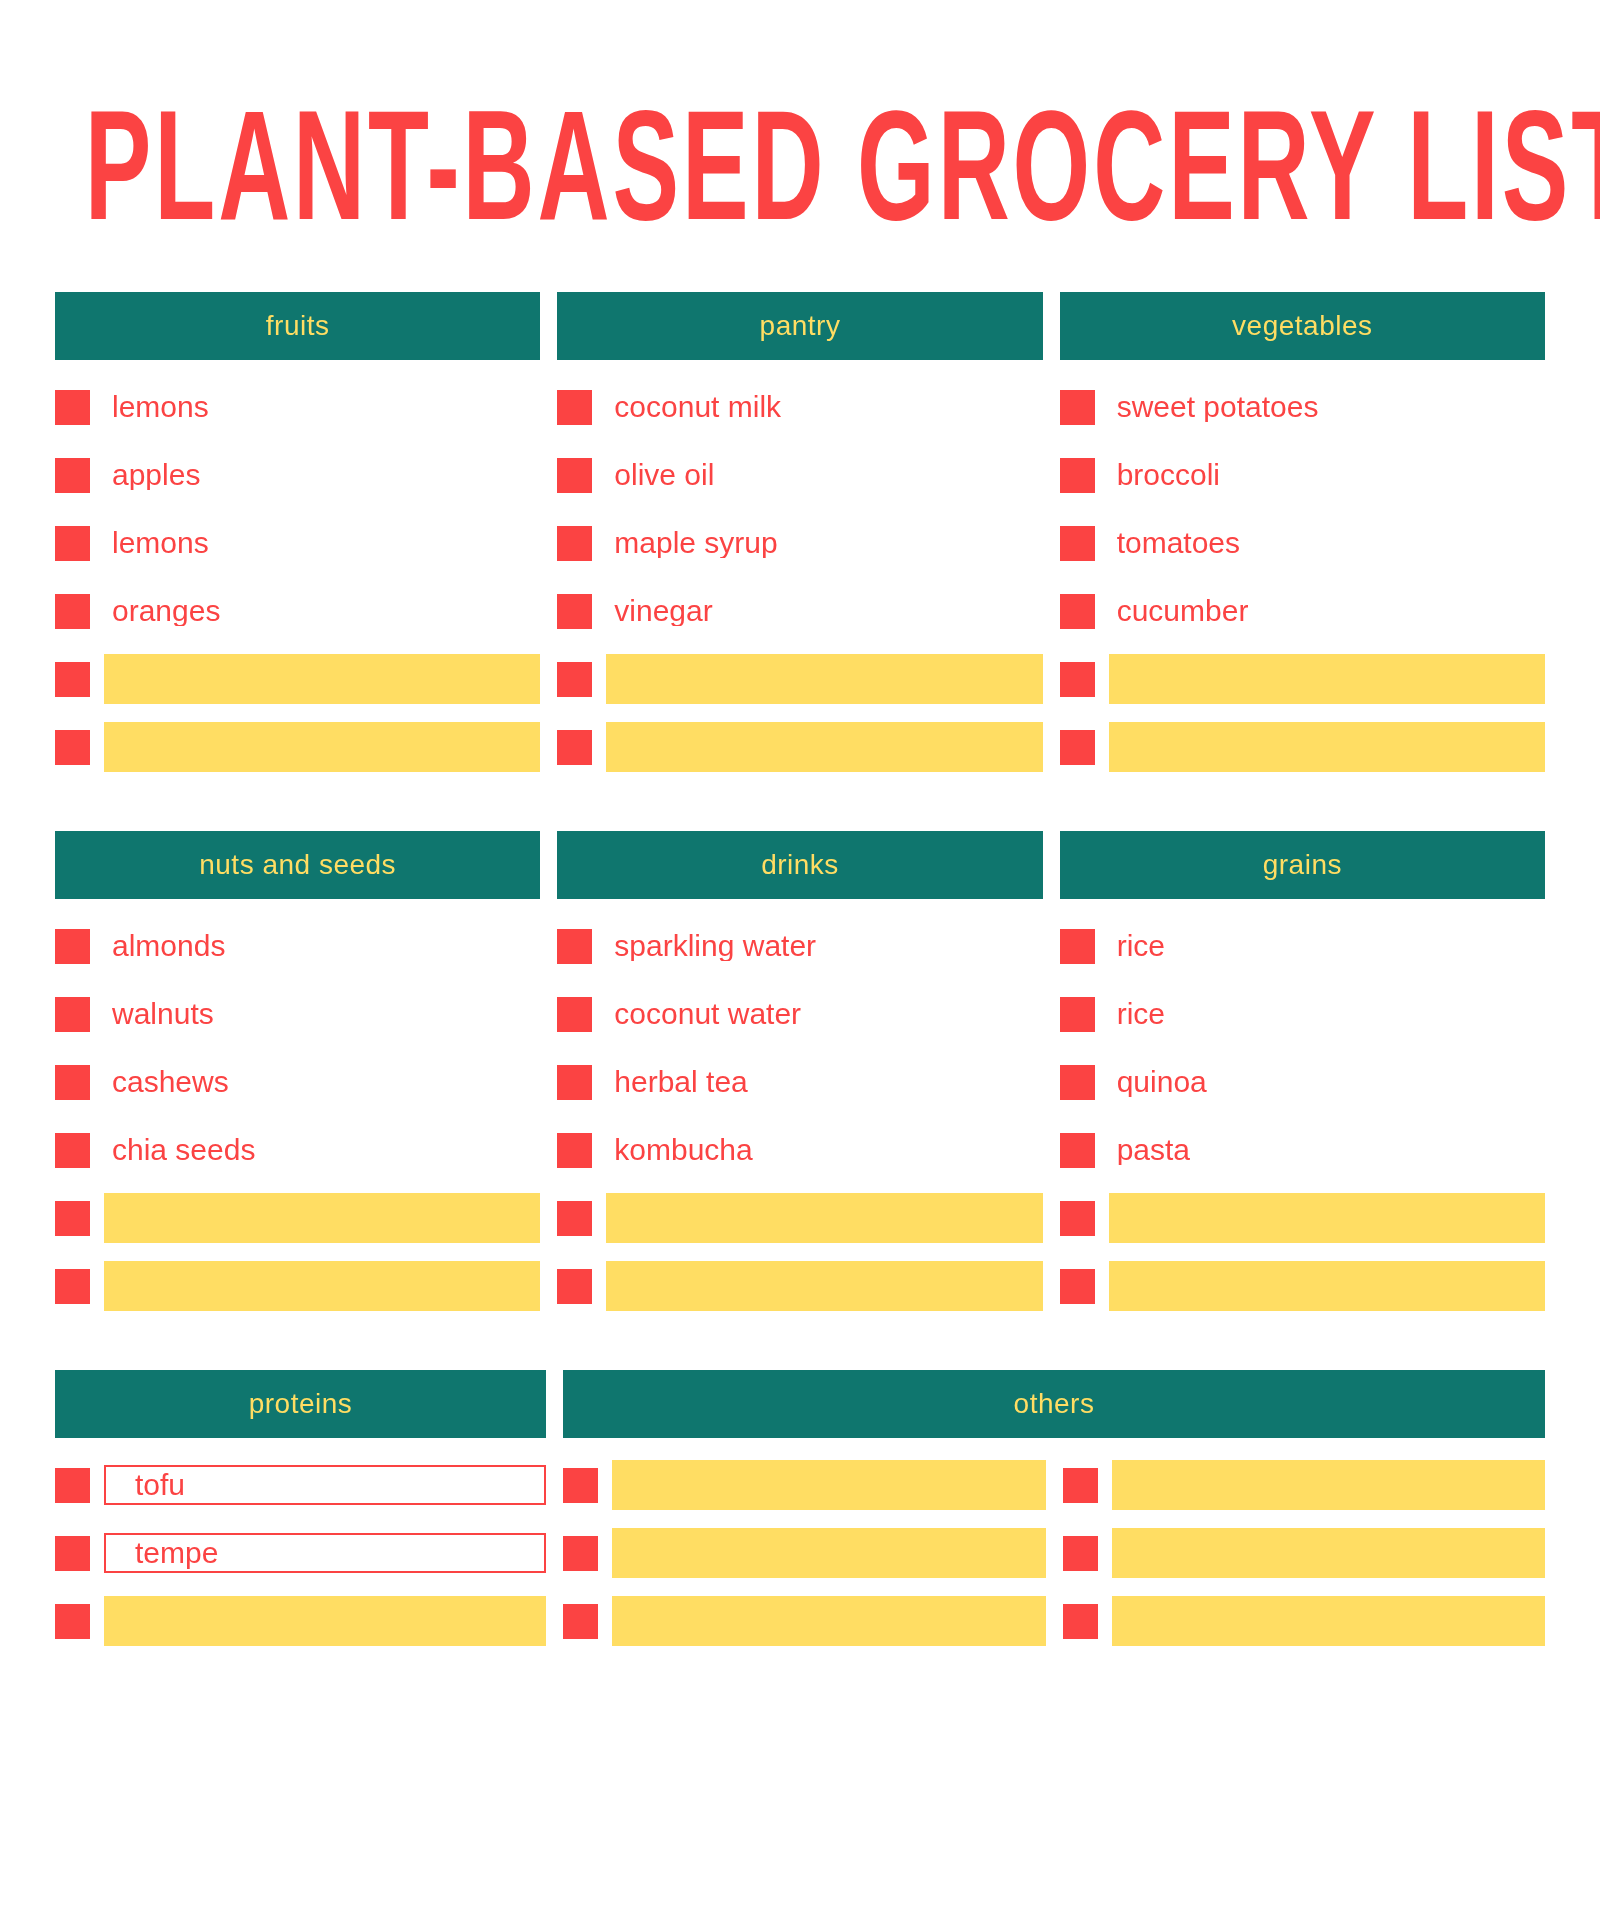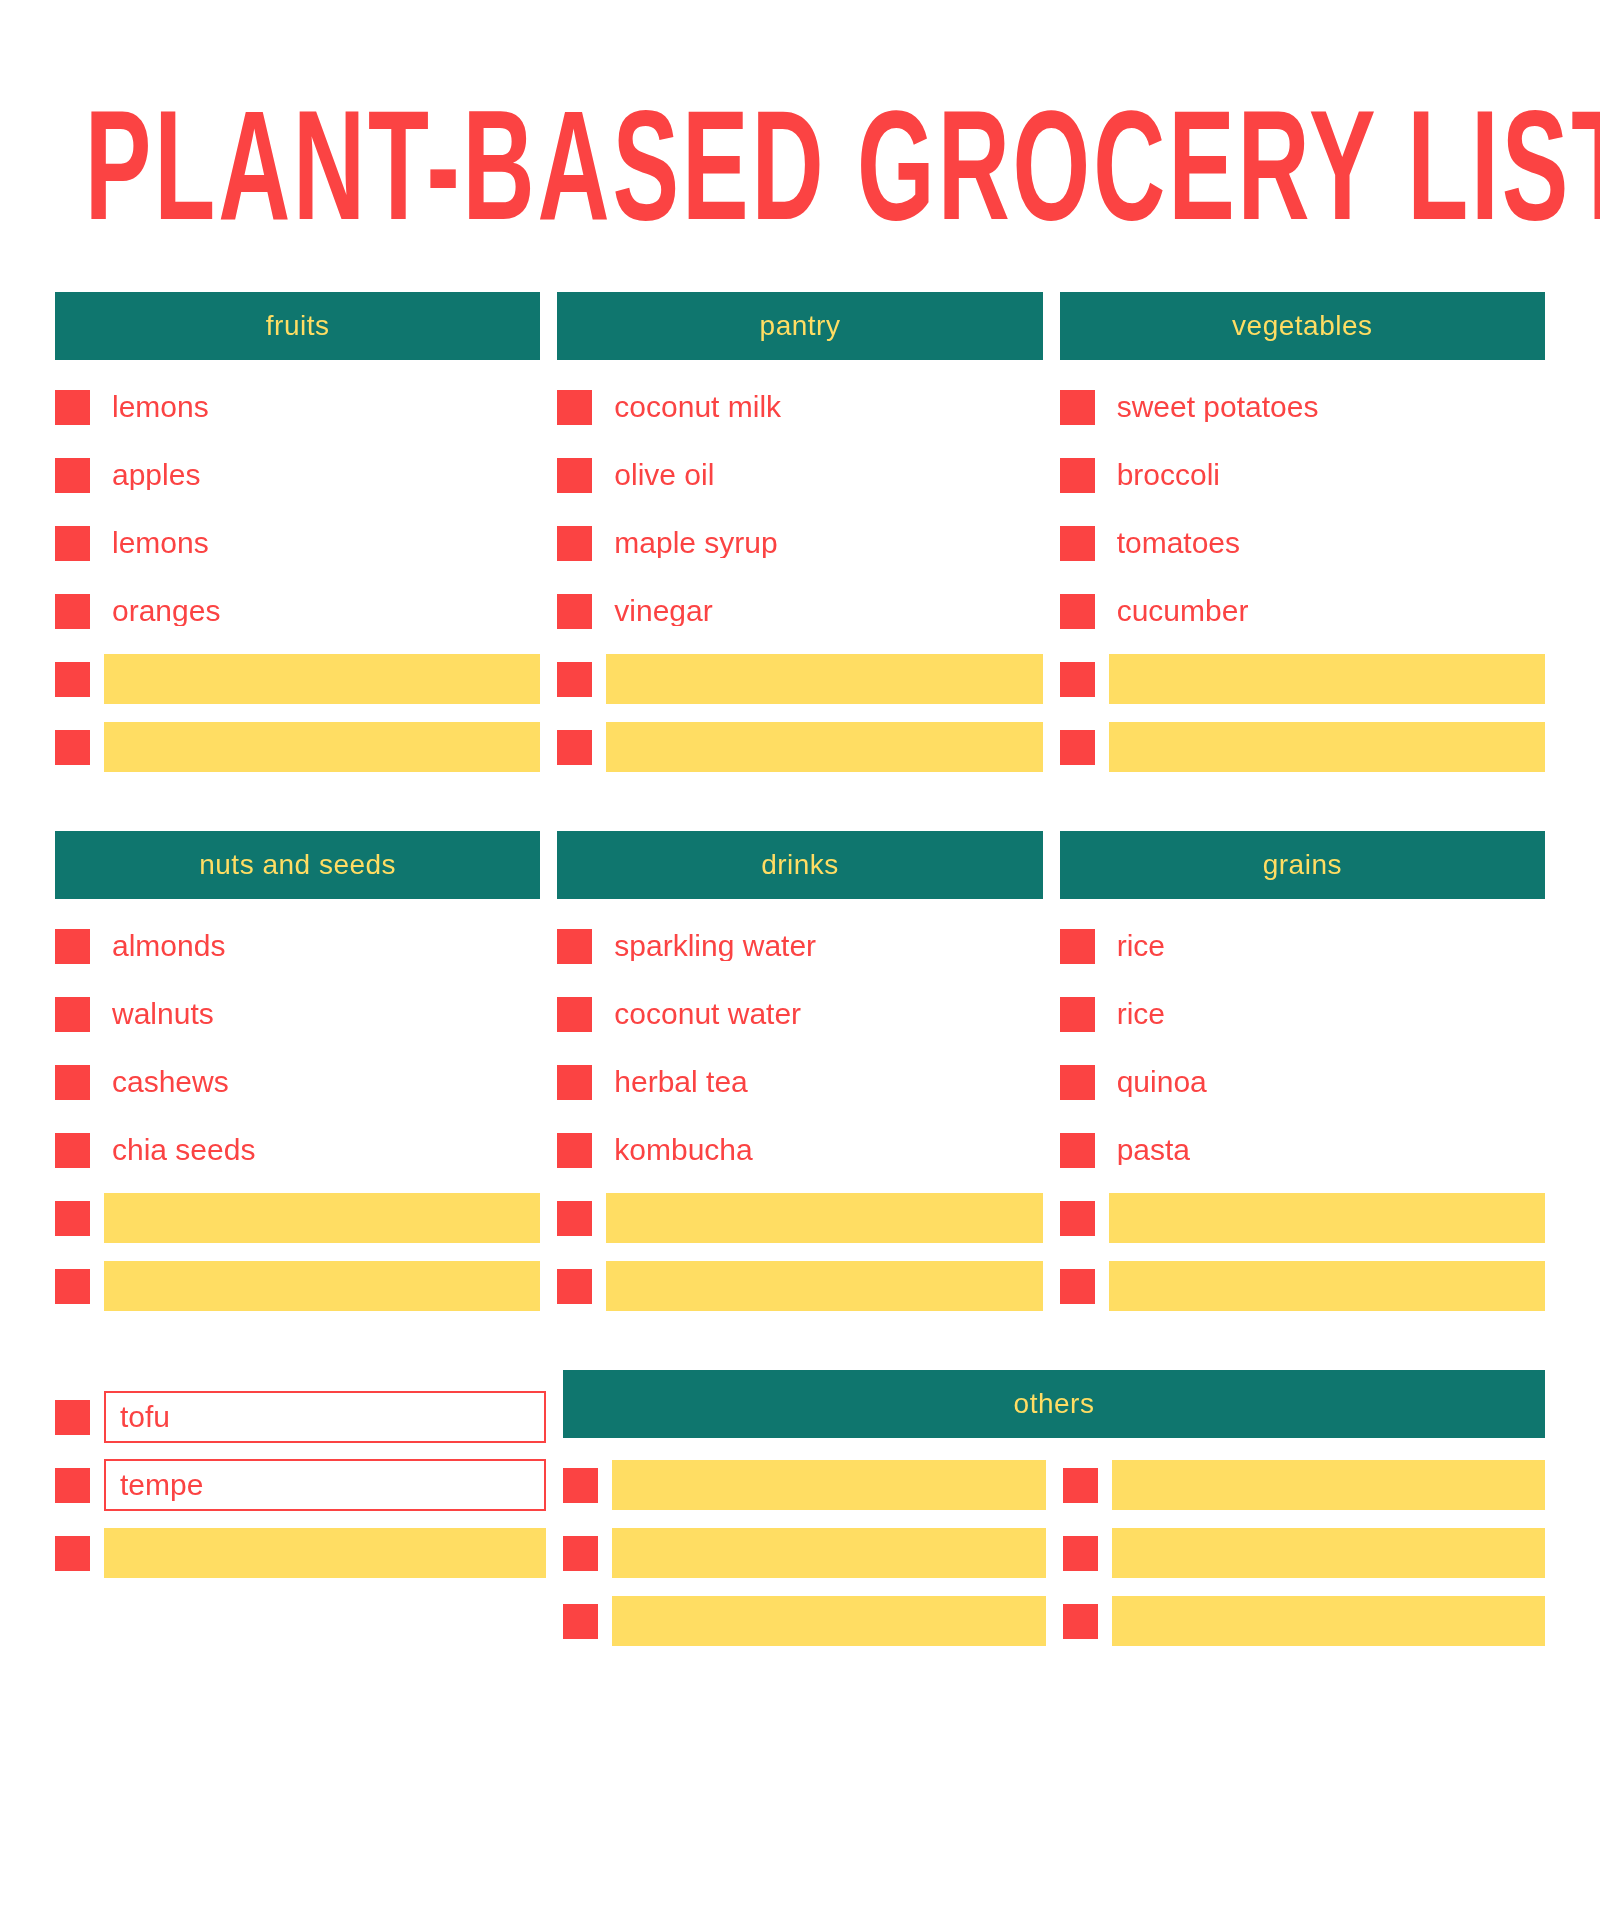--- a/index.html
+++ b/index.html
@@ -96,27 +96,27 @@
     margin-left: 14px;
     flex: 1 1 auto;
     height: 50px;
     background: #ffdd63;
   }
 
   
   .row-input .inputbox {
     margin-left: 14px;
     flex: 1 1 auto;
-    height: 52px;
+    height: 40px;
     background: #ffffff;
     border: 2px solid #fb4343;
     box-sizing: border-box;
     display: flex;
     align-items: center;
-    padding-left: 14px;
+    padding-left: 29px;
   }
   .row-input .inputbox .val {
     color: #fb4343;
     font-family: "Liberation Sans", sans-serif;
     font-size: 30px;
     line-height: 1;
   }
 
   
   .subcols {
@@ -321,20 +321,23 @@
             </div>
             <div class="row row-blank">
               <div class="checkbox"></div>
               <div class="bar"></div>
             </div>
           </div>
         </div>
       </div>
       <div class="block block-3">
         <div class="col">
+          <div class="cat-header">
+            <span>proteins</span>
+          </div>
           <div class="rows">
             <div class="row row-input">
               <div class="checkbox"></div>
               <div class="inputbox">
                 <span class="val">tofu</span>
               </div>
             </div>
             <div class="row row-input">
               <div class="checkbox"></div>
               <div class="inputbox">

